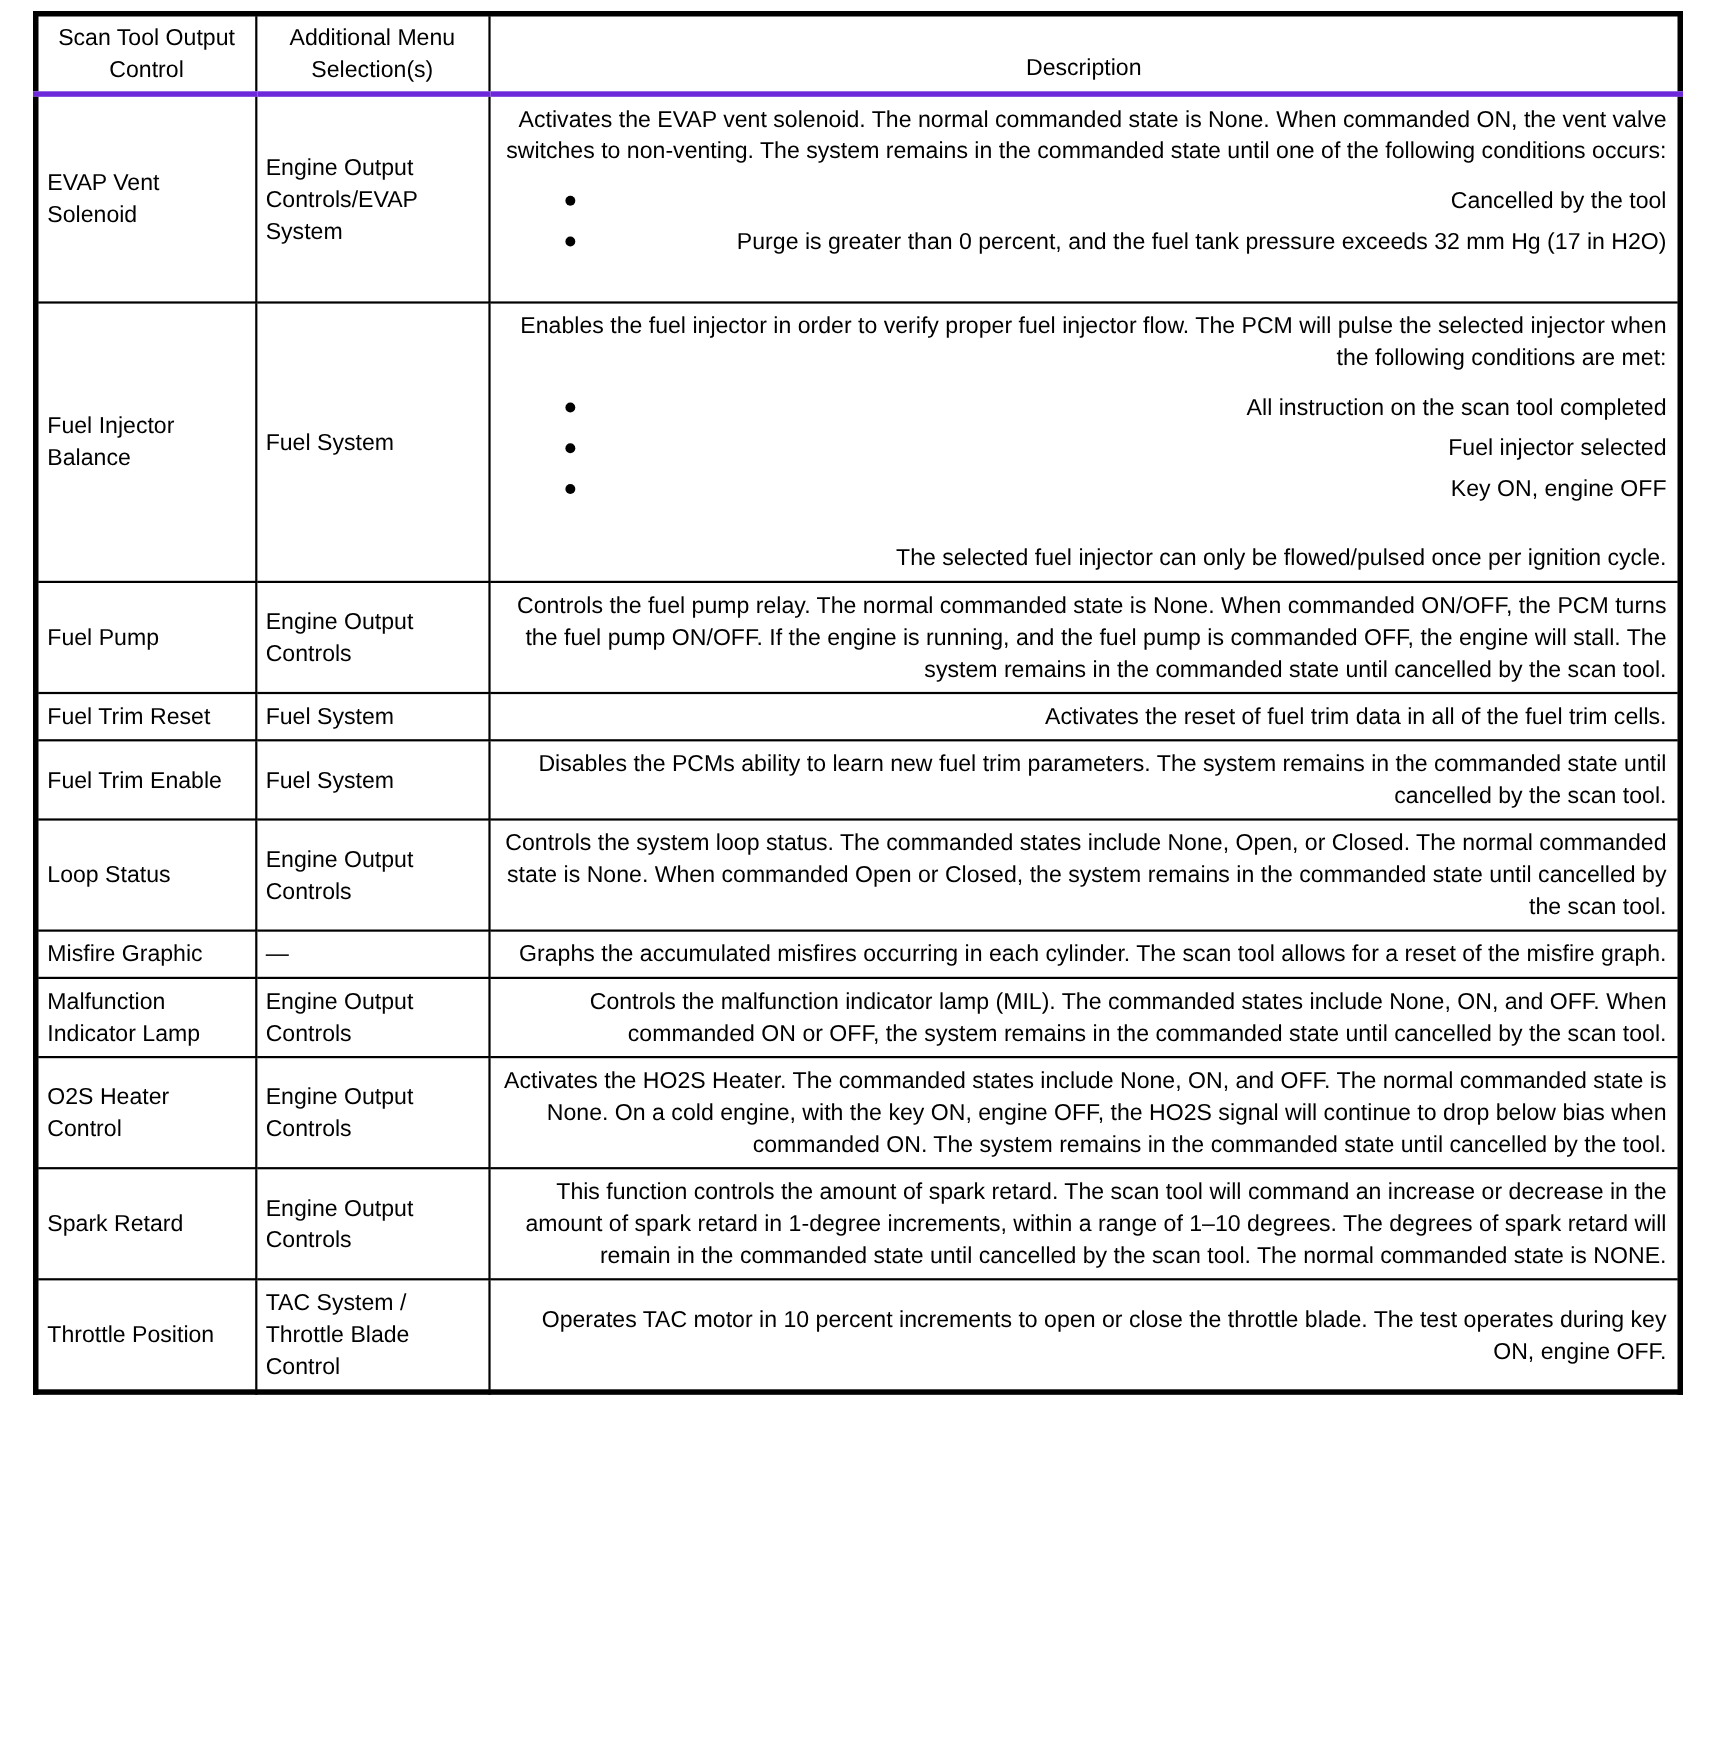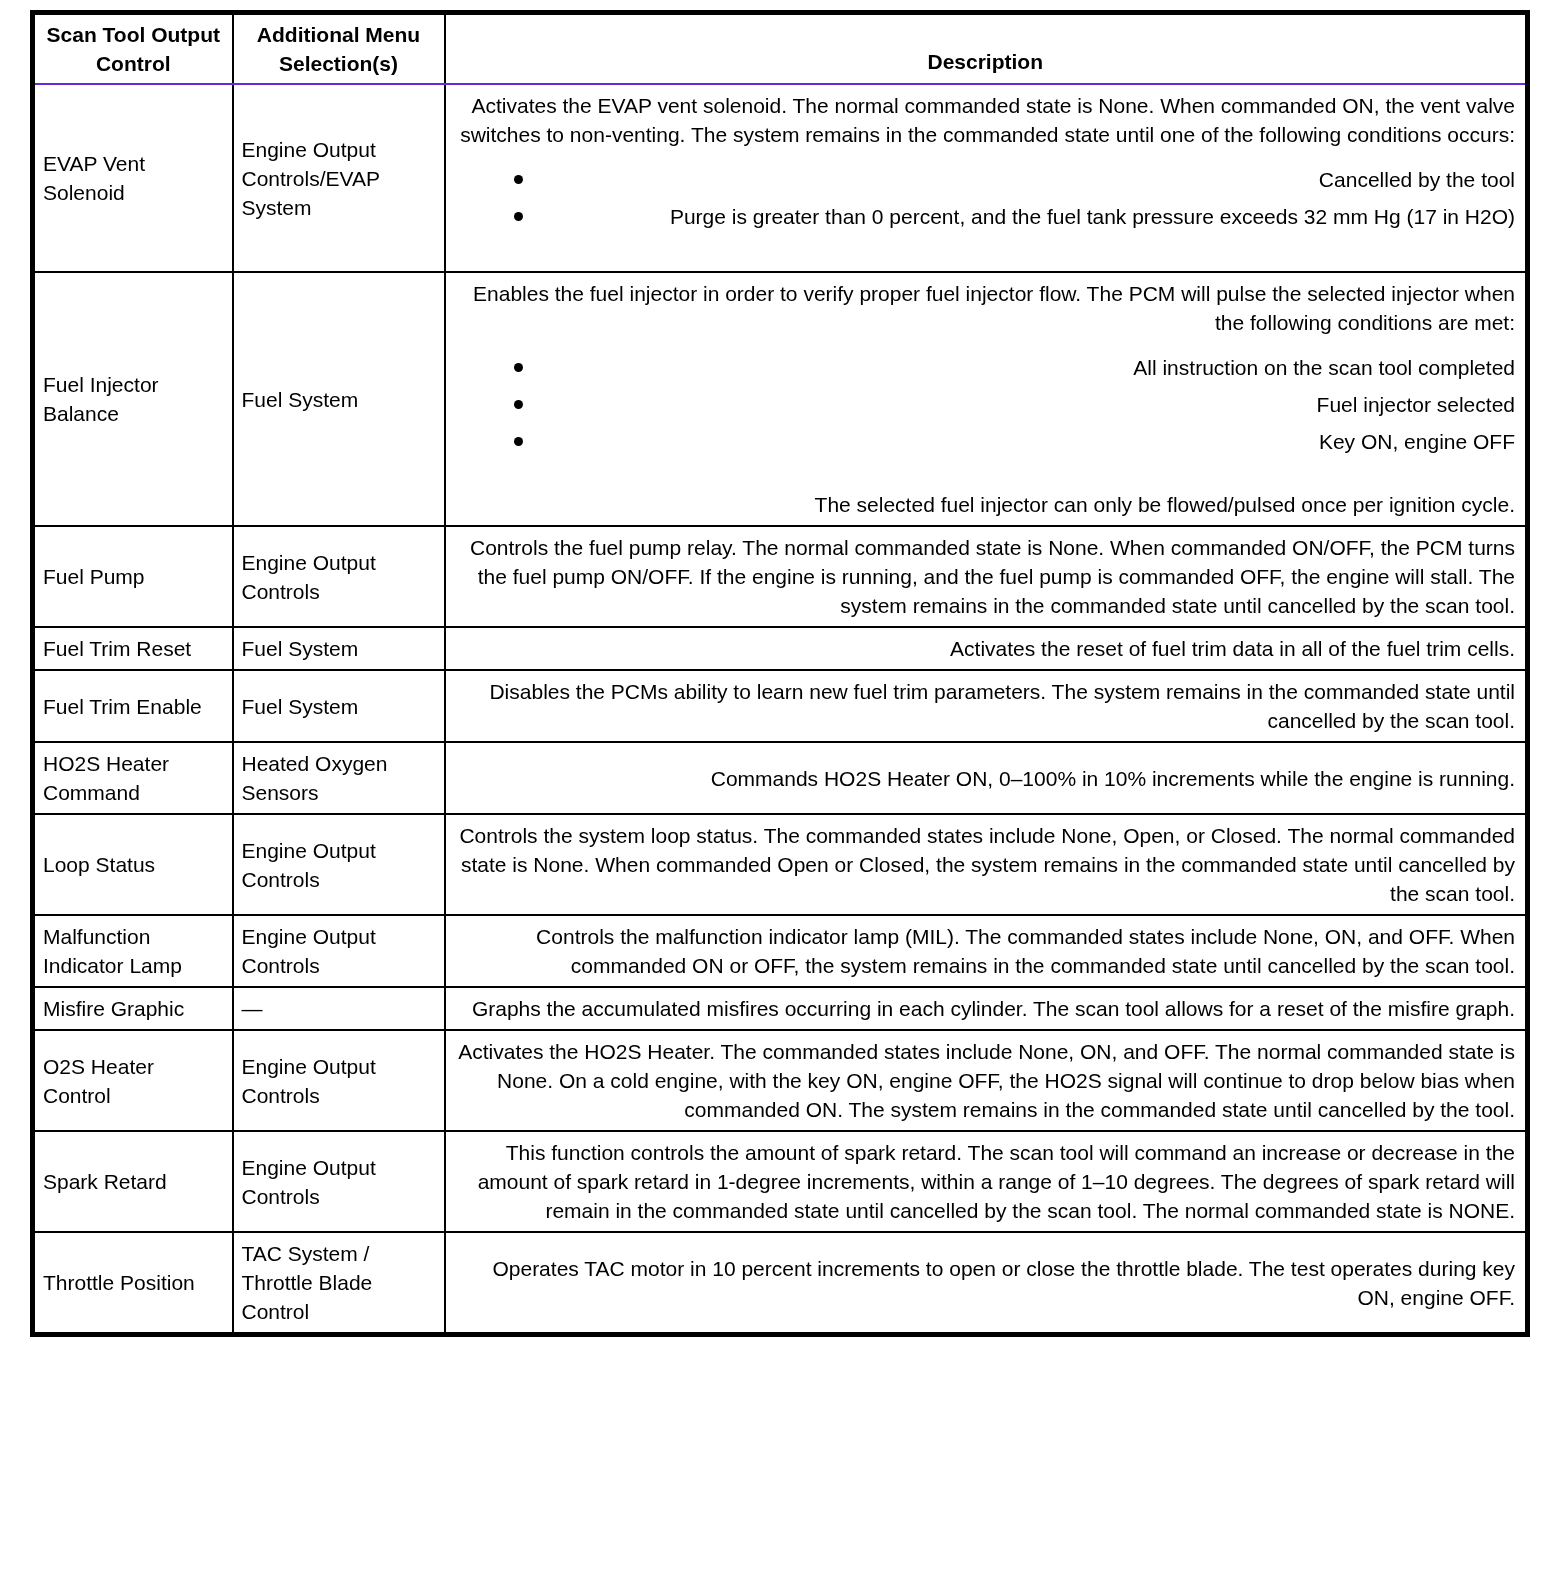--- a/index.html
+++ b/index.html
@@ -17,24 +17,24 @@
     width: 1500px;
     border: 5px solid #000;
     font-size: 21px;
     line-height: 29px;
   }
   th, td {
     border: 2px solid #000;
     vertical-align: middle;
   }
   th {
-    font-weight: bold;
+    font-weight: normal;
     text-align: center;
     padding: 5px 8px;
-    border-bottom: 2px solid #6d28d9;
+    border-bottom: 5px solid #6d28d9;
   }
   th.desc-th { vertical-align: bottom; padding-bottom: 7px; }
 
   td { padding: 6px 10px 6px 8px; }
   td.col-control { text-align: left; }
   td.col-menu    { text-align: left; }
   td.col-desc    { text-align: right; padding-left: 9px; }
 
   .col-desc p { margin: 0; }
 
@@ -112,45 +112,38 @@
         </td>
       </tr>
       <tr>
         <td class="col-control">Fuel Trim Enable</td>
         <td class="col-menu">Fuel System</td>
         <td class="col-desc">
           <p>Disables the PCMs ability to learn new fuel trim parameters. The system remains in the commanded state until cancelled by the scan tool.</p>
         </td>
       </tr>
       <tr>
-        <td class="col-control">HO2S Heater Command</td>
-        <td class="col-menu">Heated Oxygen Sensors</td>
-        <td class="col-desc">
-          <p>Commands HO2S Heater ON, 0–100% in 10% increments while the engine is running.</p>
-        </td>
-      </tr>
-      <tr>
         <td class="col-control">Loop Status</td>
         <td class="col-menu">Engine Output Controls</td>
         <td class="col-desc">
           <p>Controls the system loop status. The commanded states include None, Open, or Closed. The normal commanded state is None. When commanded Open or Closed, the system remains in the commanded state until cancelled by the scan tool.</p>
         </td>
       </tr>
       <tr>
+        <td class="col-control">Misfire Graphic</td>
+        <td class="col-menu">—</td>
+        <td class="col-desc">
+          <p>Graphs the accumulated misfires occurring in each cylinder. The scan tool allows for a reset of the misfire graph.</p>
+        </td>
+      </tr>
+      <tr>
         <td class="col-control">Malfunction Indicator Lamp</td>
         <td class="col-menu">Engine Output Controls</td>
         <td class="col-desc">
           <p>Controls the malfunction indicator lamp (MIL). The commanded states include None, ON, and OFF. When commanded ON or OFF, the system remains in the commanded state until cancelled by the scan tool.</p>
-        </td>
-      </tr>
-      <tr>
-        <td class="col-control">Misfire Graphic</td>
-        <td class="col-menu">—</td>
-        <td class="col-desc">
-          <p>Graphs the accumulated misfires occurring in each cylinder. The scan tool allows for a reset of the misfire graph.</p>
         </td>
       </tr>
       <tr>
         <td class="col-control">O2S Heater Control</td>
         <td class="col-menu">Engine Output Controls</td>
         <td class="col-desc">
           <p>Activates the HO2S Heater. The commanded states include None, ON, and OFF. The normal commanded state is None. On a cold engine, with the key ON, engine OFF, the HO2S signal will continue to drop below bias when commanded ON. The system remains in the commanded state until cancelled by the tool.</p>
         </td>
       </tr>
       <tr>

